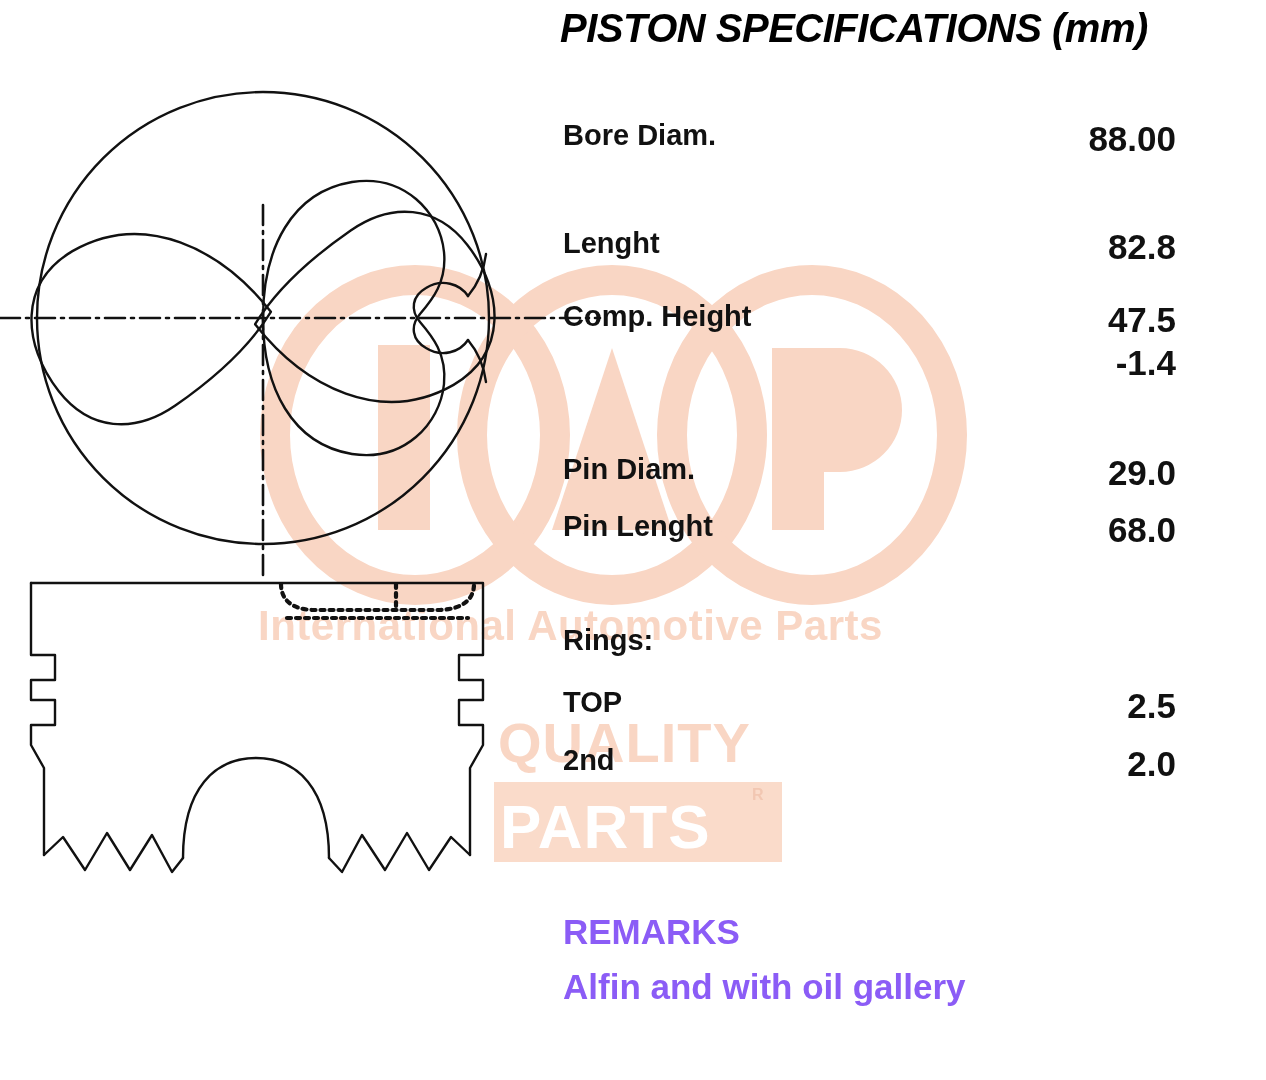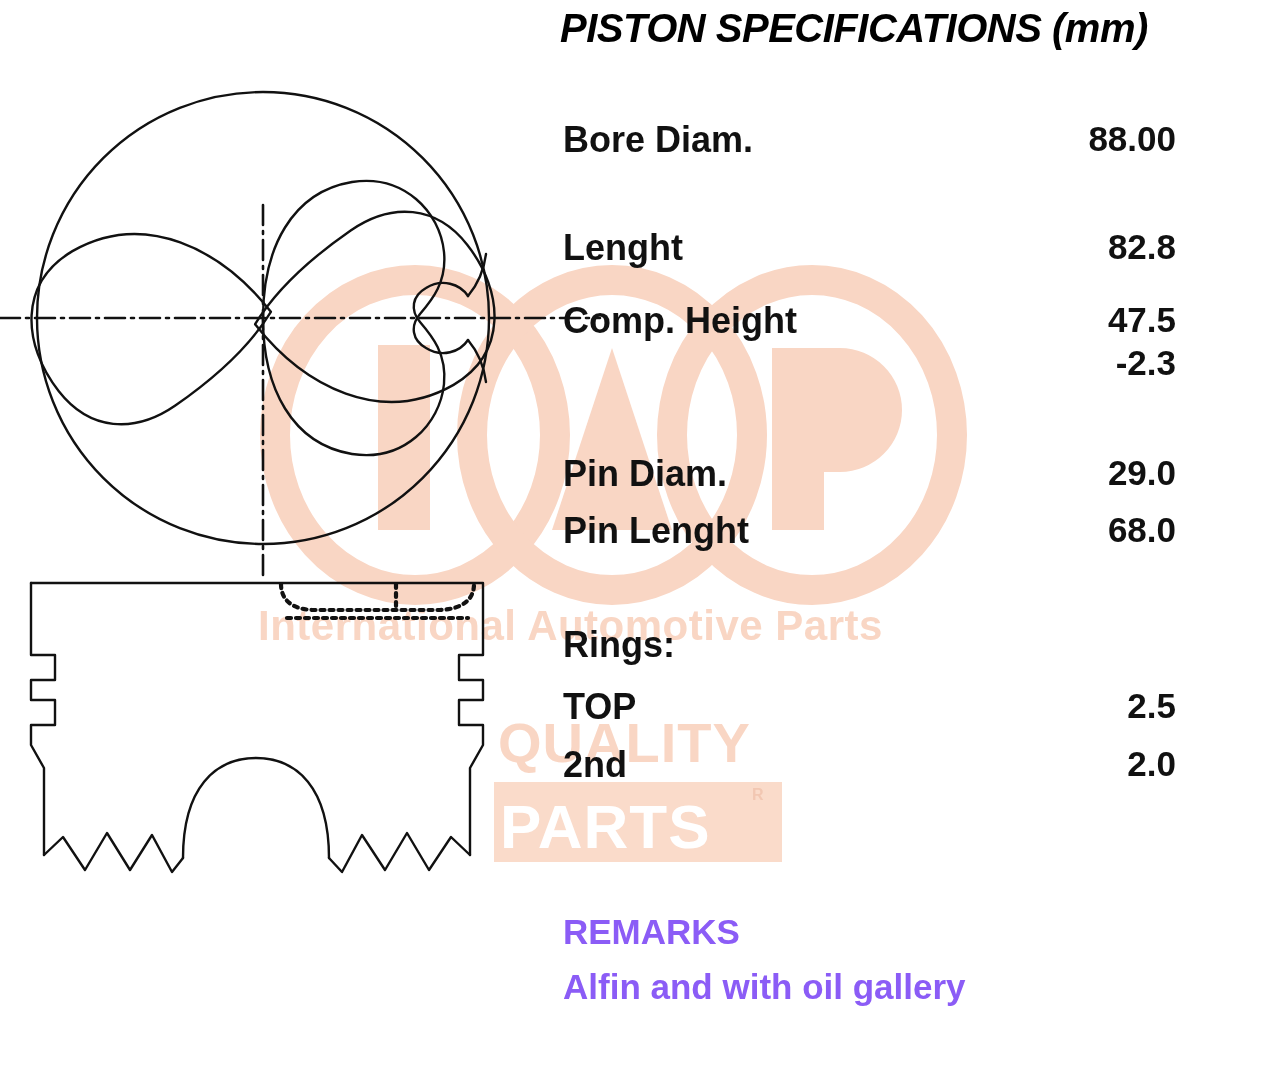--- a/index.html
+++ b/index.html
@@ -64,21 +64,21 @@
   .spec-row {
     position: absolute;
     left: 0px;
     width: 620px;
     height: 44px;
   }
   .spec-label {
     position: absolute;
     left: 7px;
     top: 0;
-    font-size: 36px;
+    font-size: 29px;
     font-weight: bold;
     color: #111111;
     white-space: nowrap;
   }
   .spec-value {
     position: absolute;
     right: 0px;
     top: 0;
     font-size: 35px;
     font-weight: bold;
@@ -232,21 +232,21 @@
       <span class="spec-value">82.8</span>
     </div>
 
     <div class="spec-row" style="top:300px;">
       <span class="spec-label">Comp. Height</span>
       <span class="spec-value">47.5</span>
     </div>
 
     <div class="spec-row" style="top:343px;">
       <span class="spec-label"></span>
-      <span class="spec-value">-2.3</span>
+      <span class="spec-value">-1.4</span>
     </div>
 
     <div class="spec-row" style="top:453px;">
       <span class="spec-label">Pin Diam.</span>
       <span class="spec-value">29.0</span>
     </div>
 
     <div class="spec-row" style="top:510px;">
       <span class="spec-label">Pin Lenght</span>
       <span class="spec-value">68.0</span>

